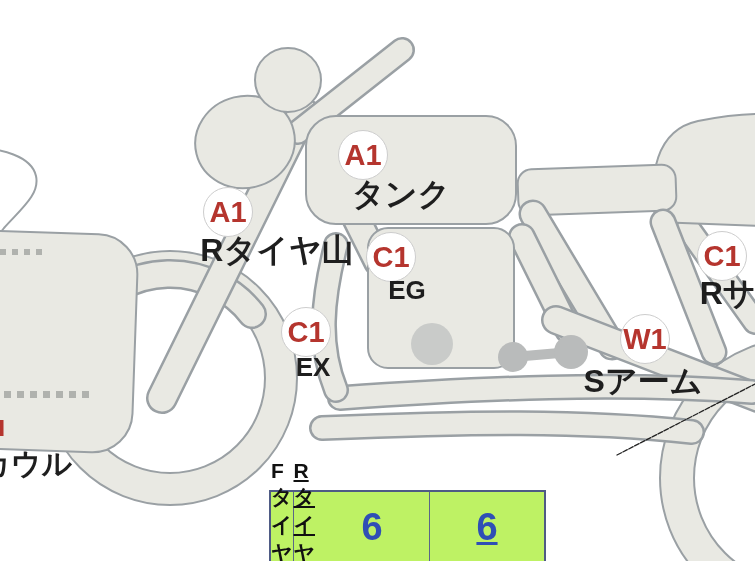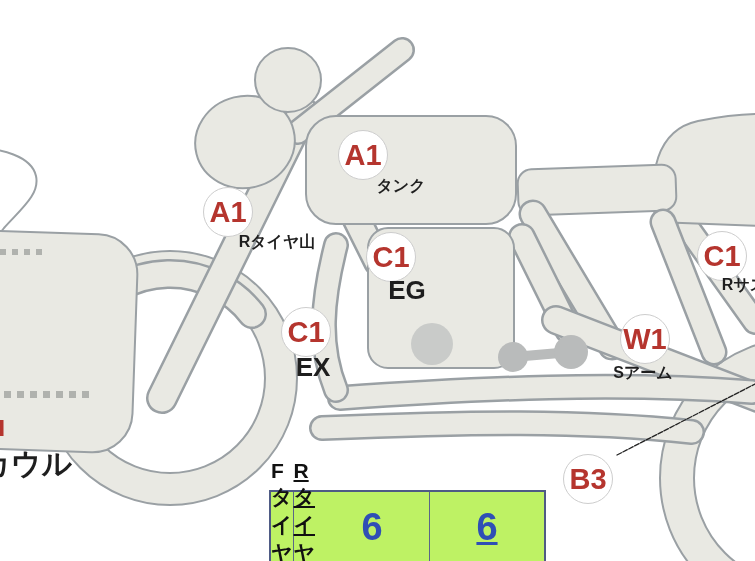--- a/index.html
+++ b/index.html
@@ -11,21 +11,21 @@
   
   .mk-circle{
     position:absolute;width:50px;height:50px;border-radius:50%;
     background:#ffffff;border:1.5px solid #cdcdcd;box-sizing:border-box;
     display:flex;align-items:center;justify-content:center;
     color:#b5352e;font-size:29px;font-weight:700;letter-spacing:0px;line-height:1;
   }
   
   .mk-caption{
     position:absolute;transform:translateX(-50%);
-    color:#1e1e1e;font-size:16px;font-weight:700;white-space:nowrap;line-height:1.1;
+    color:#1e1e1e;font-size:32px;font-weight:700;white-space:nowrap;line-height:1.1;
   }
   .mk-caption.lat{font-size:26px;}
   .cowl-label{
     position:absolute;color:#1e1e1e;font-size:30px;font-weight:700;white-space:nowrap;
   }
   
   .tire-table{
     position:absolute;left:269px;top:478px;width:277px;height:75px;
     border:2.5px solid #4f5b85;box-sizing:border-box;background:#bef264;
     display:flex;flex-direction:row;margin-top:12px;
@@ -135,21 +135,20 @@
 
   <div class="mk-circle" style="left:281px;top:307px">C1</div>
   <div class="mk-caption lat" style="left:313px;top:353px">EX</div>
 
   <div class="mk-circle" style="left:697px;top:231px">C1</div>
   <div class="mk-caption" style="left:744px;top:276px">Rサス</div>
 
   <div class="mk-circle" style="left:620px;top:314px">W1</div>
   <div class="mk-caption" style="left:643px;top:364px">Sアーム</div>
 
-  <div class="mk-circle" style="left:563px;top:454px">B3</div>
 
   <div class="cowl-label" style="left:-20px;top:444px">カウル</div>
 
   <div class="tire-table">
     <div class="tt-row tt-head">
       <div class="tt-cell">Fタイヤ山</div>
       <div class="tt-cell">Rタイヤ山</div>
     </div>
     <div class="tt-row tt-vals">
       <div class="tt-cell">6</div>

